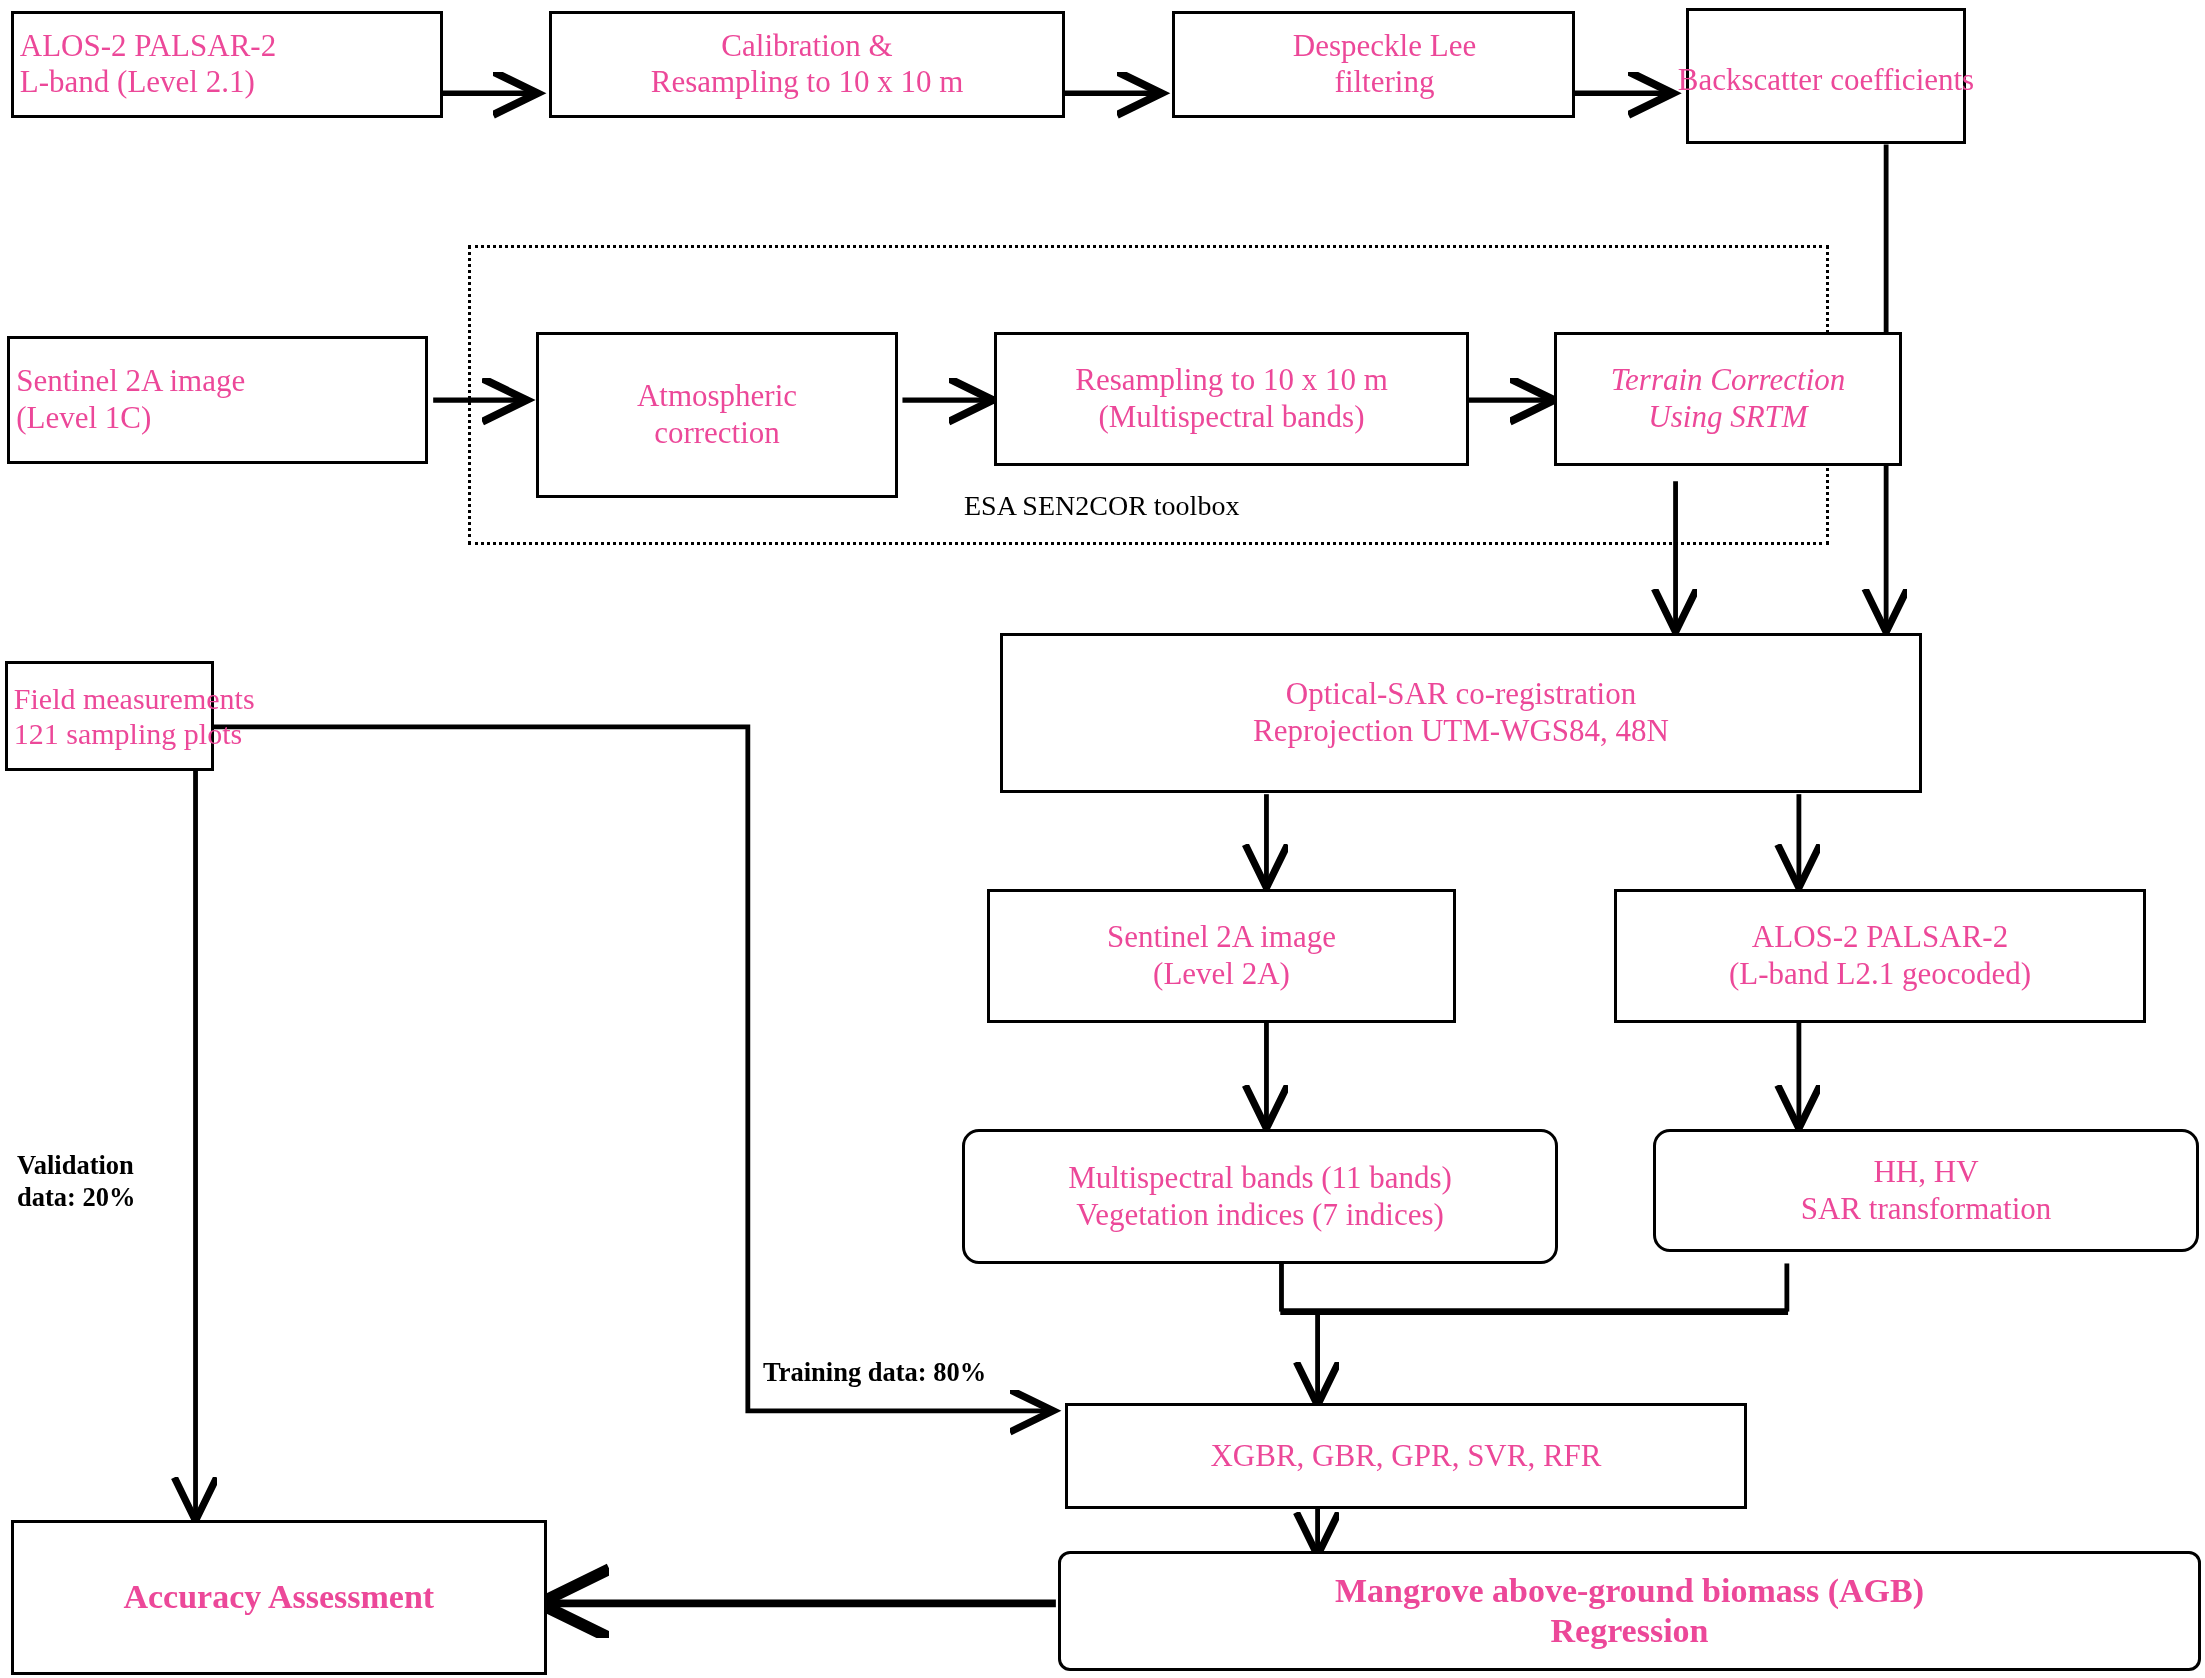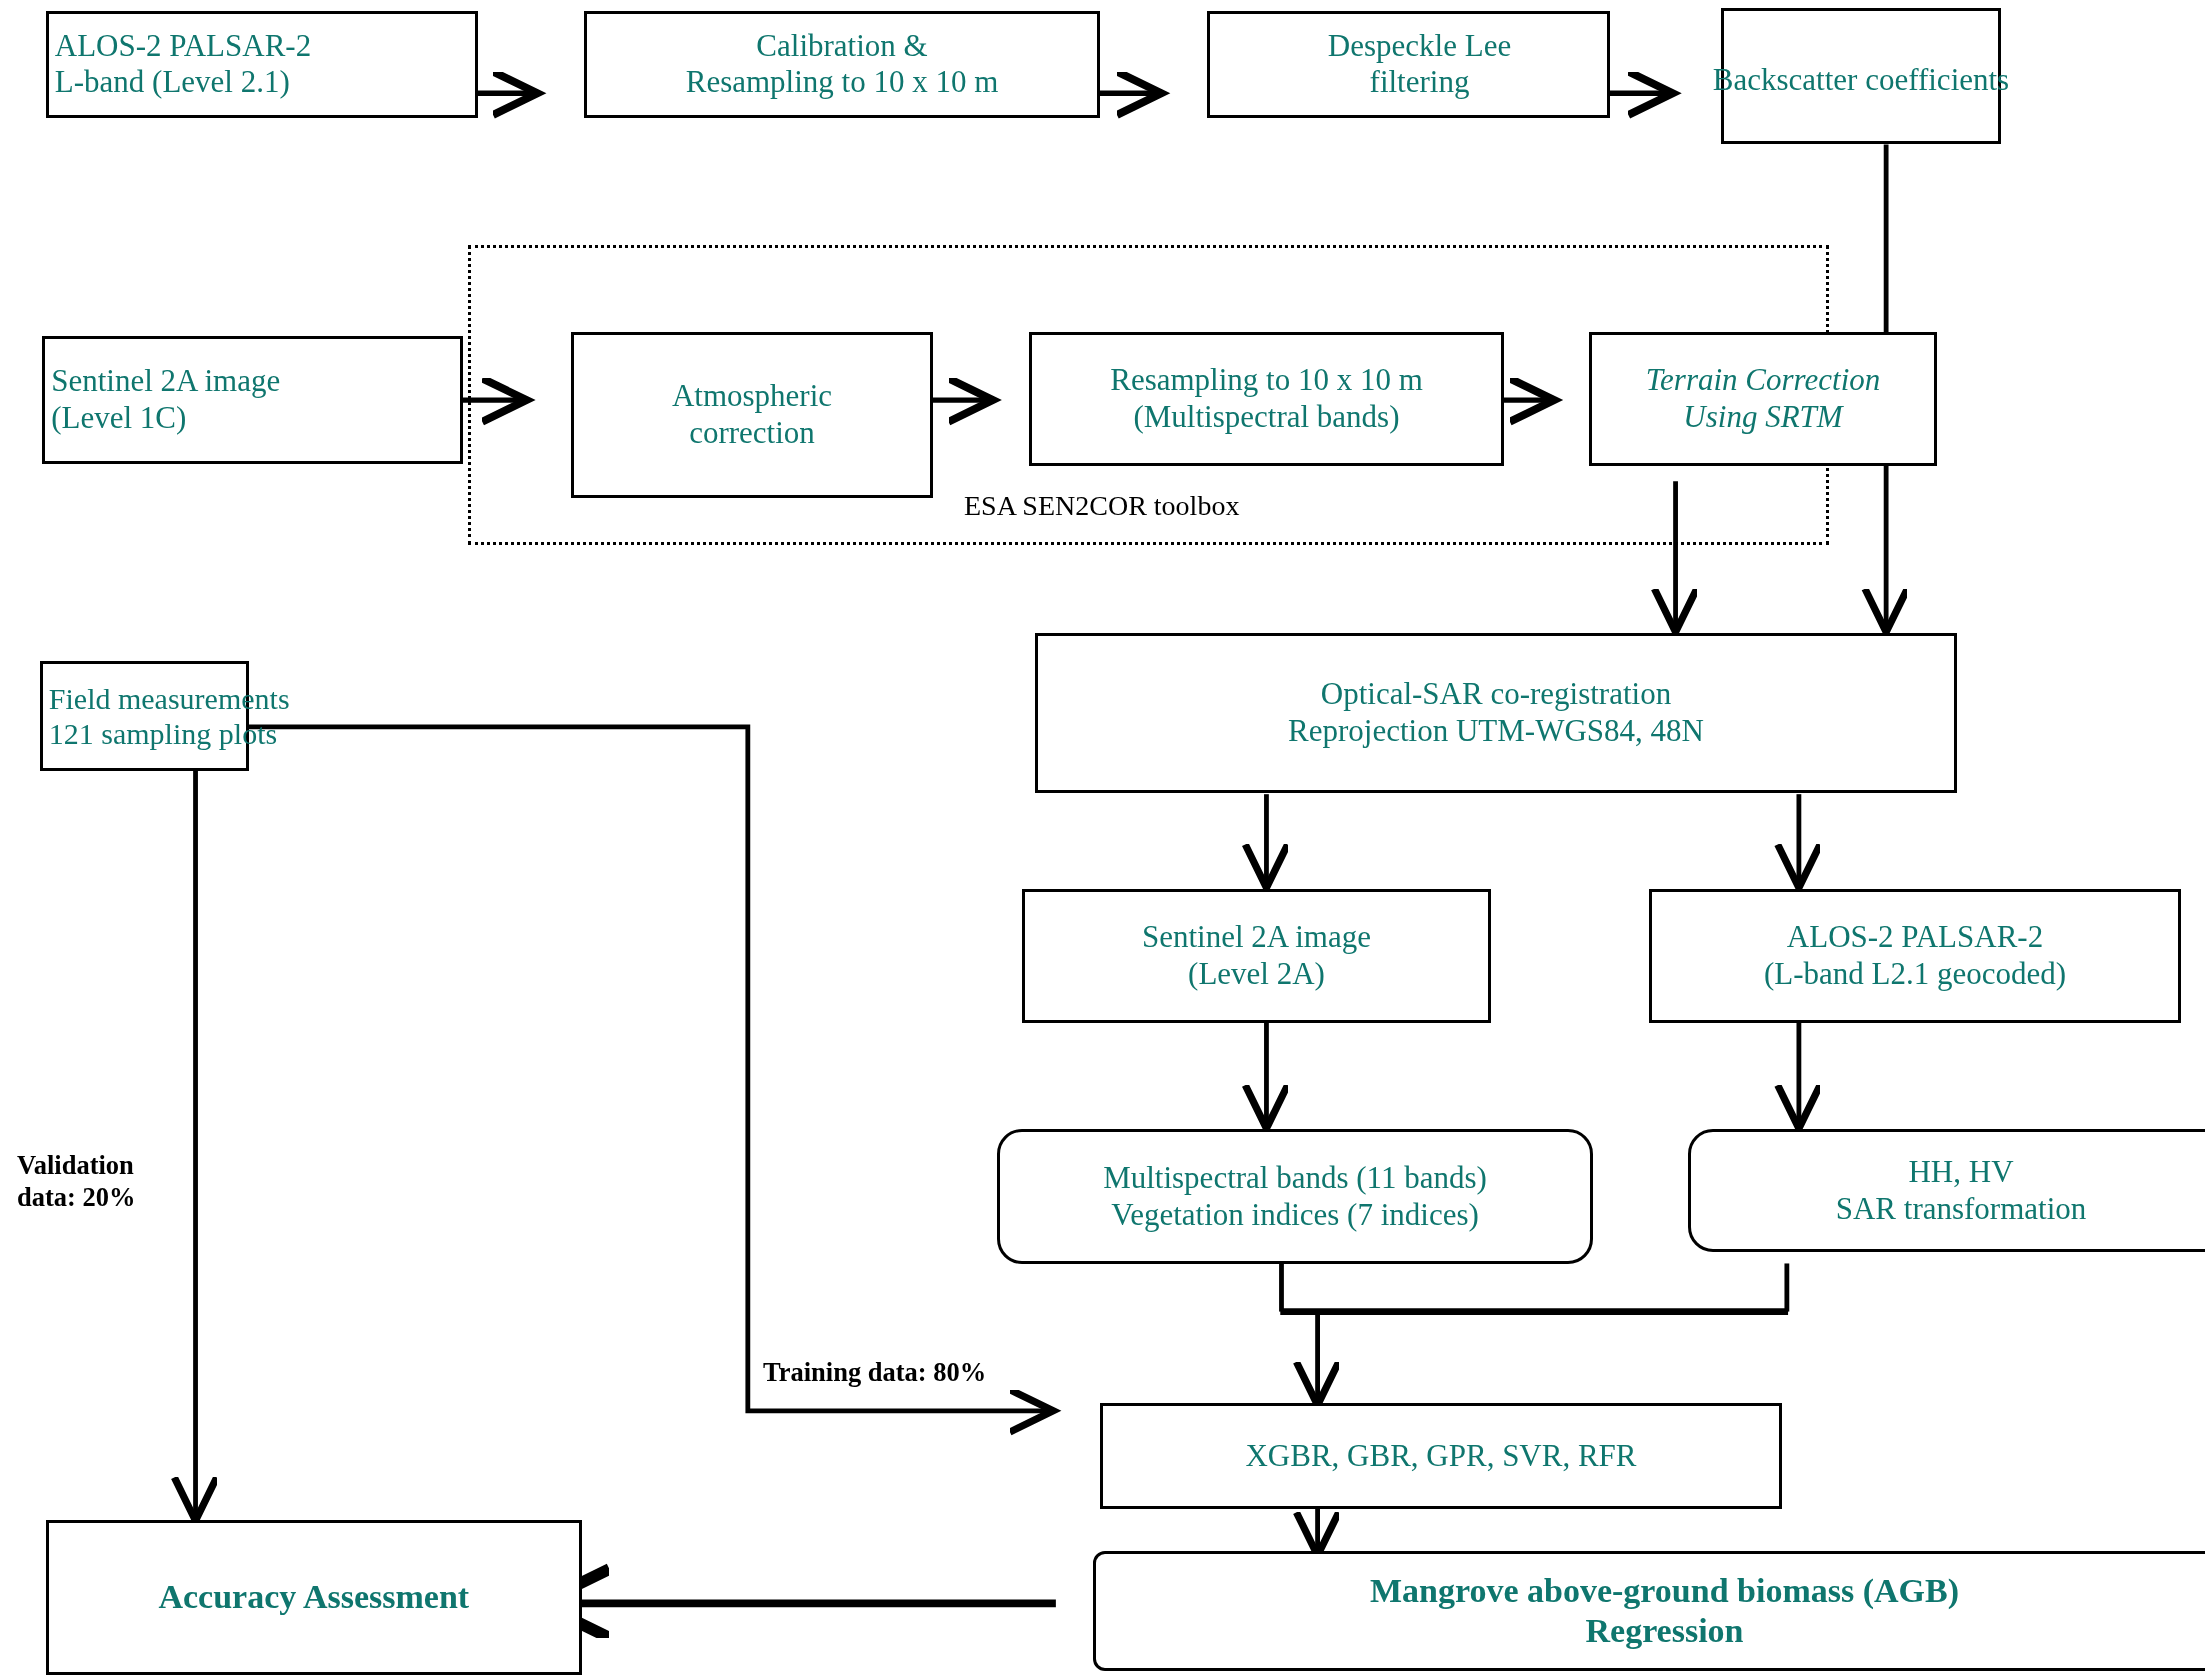--- a/index.html
+++ b/index.html
@@ -26,28 +26,27 @@
     position: absolute;
     box-sizing: border-box;
     border: 3px solid #000;
     background: #fff;
     display: flex;
     flex-direction: column;
     align-items: center;
     justify-content: center;
     text-align: center;
     line-height: 1.18;
-    color: #0f766e;
+    color: #ec4899;
     font-size: 31px;
     padding: 2.4px 6px;
     z-index: 2;
-    margin-left: 35px;
   }
   .node.left-al { align-items: flex-start; text-align: left; }
-  .node.rounded { border-radius: 25px; }
+  .node.rounded { border-radius: 17px; }
   .node.bold { font-weight: bold; }
   .node .ln { display: block; white-space: nowrap; }
   .dotted-group {
     position: absolute;
     box-sizing: border-box;
     border: 3.6px dotted #000;
     background: transparent;
     z-index: 1;
   }
   .floating-label {

